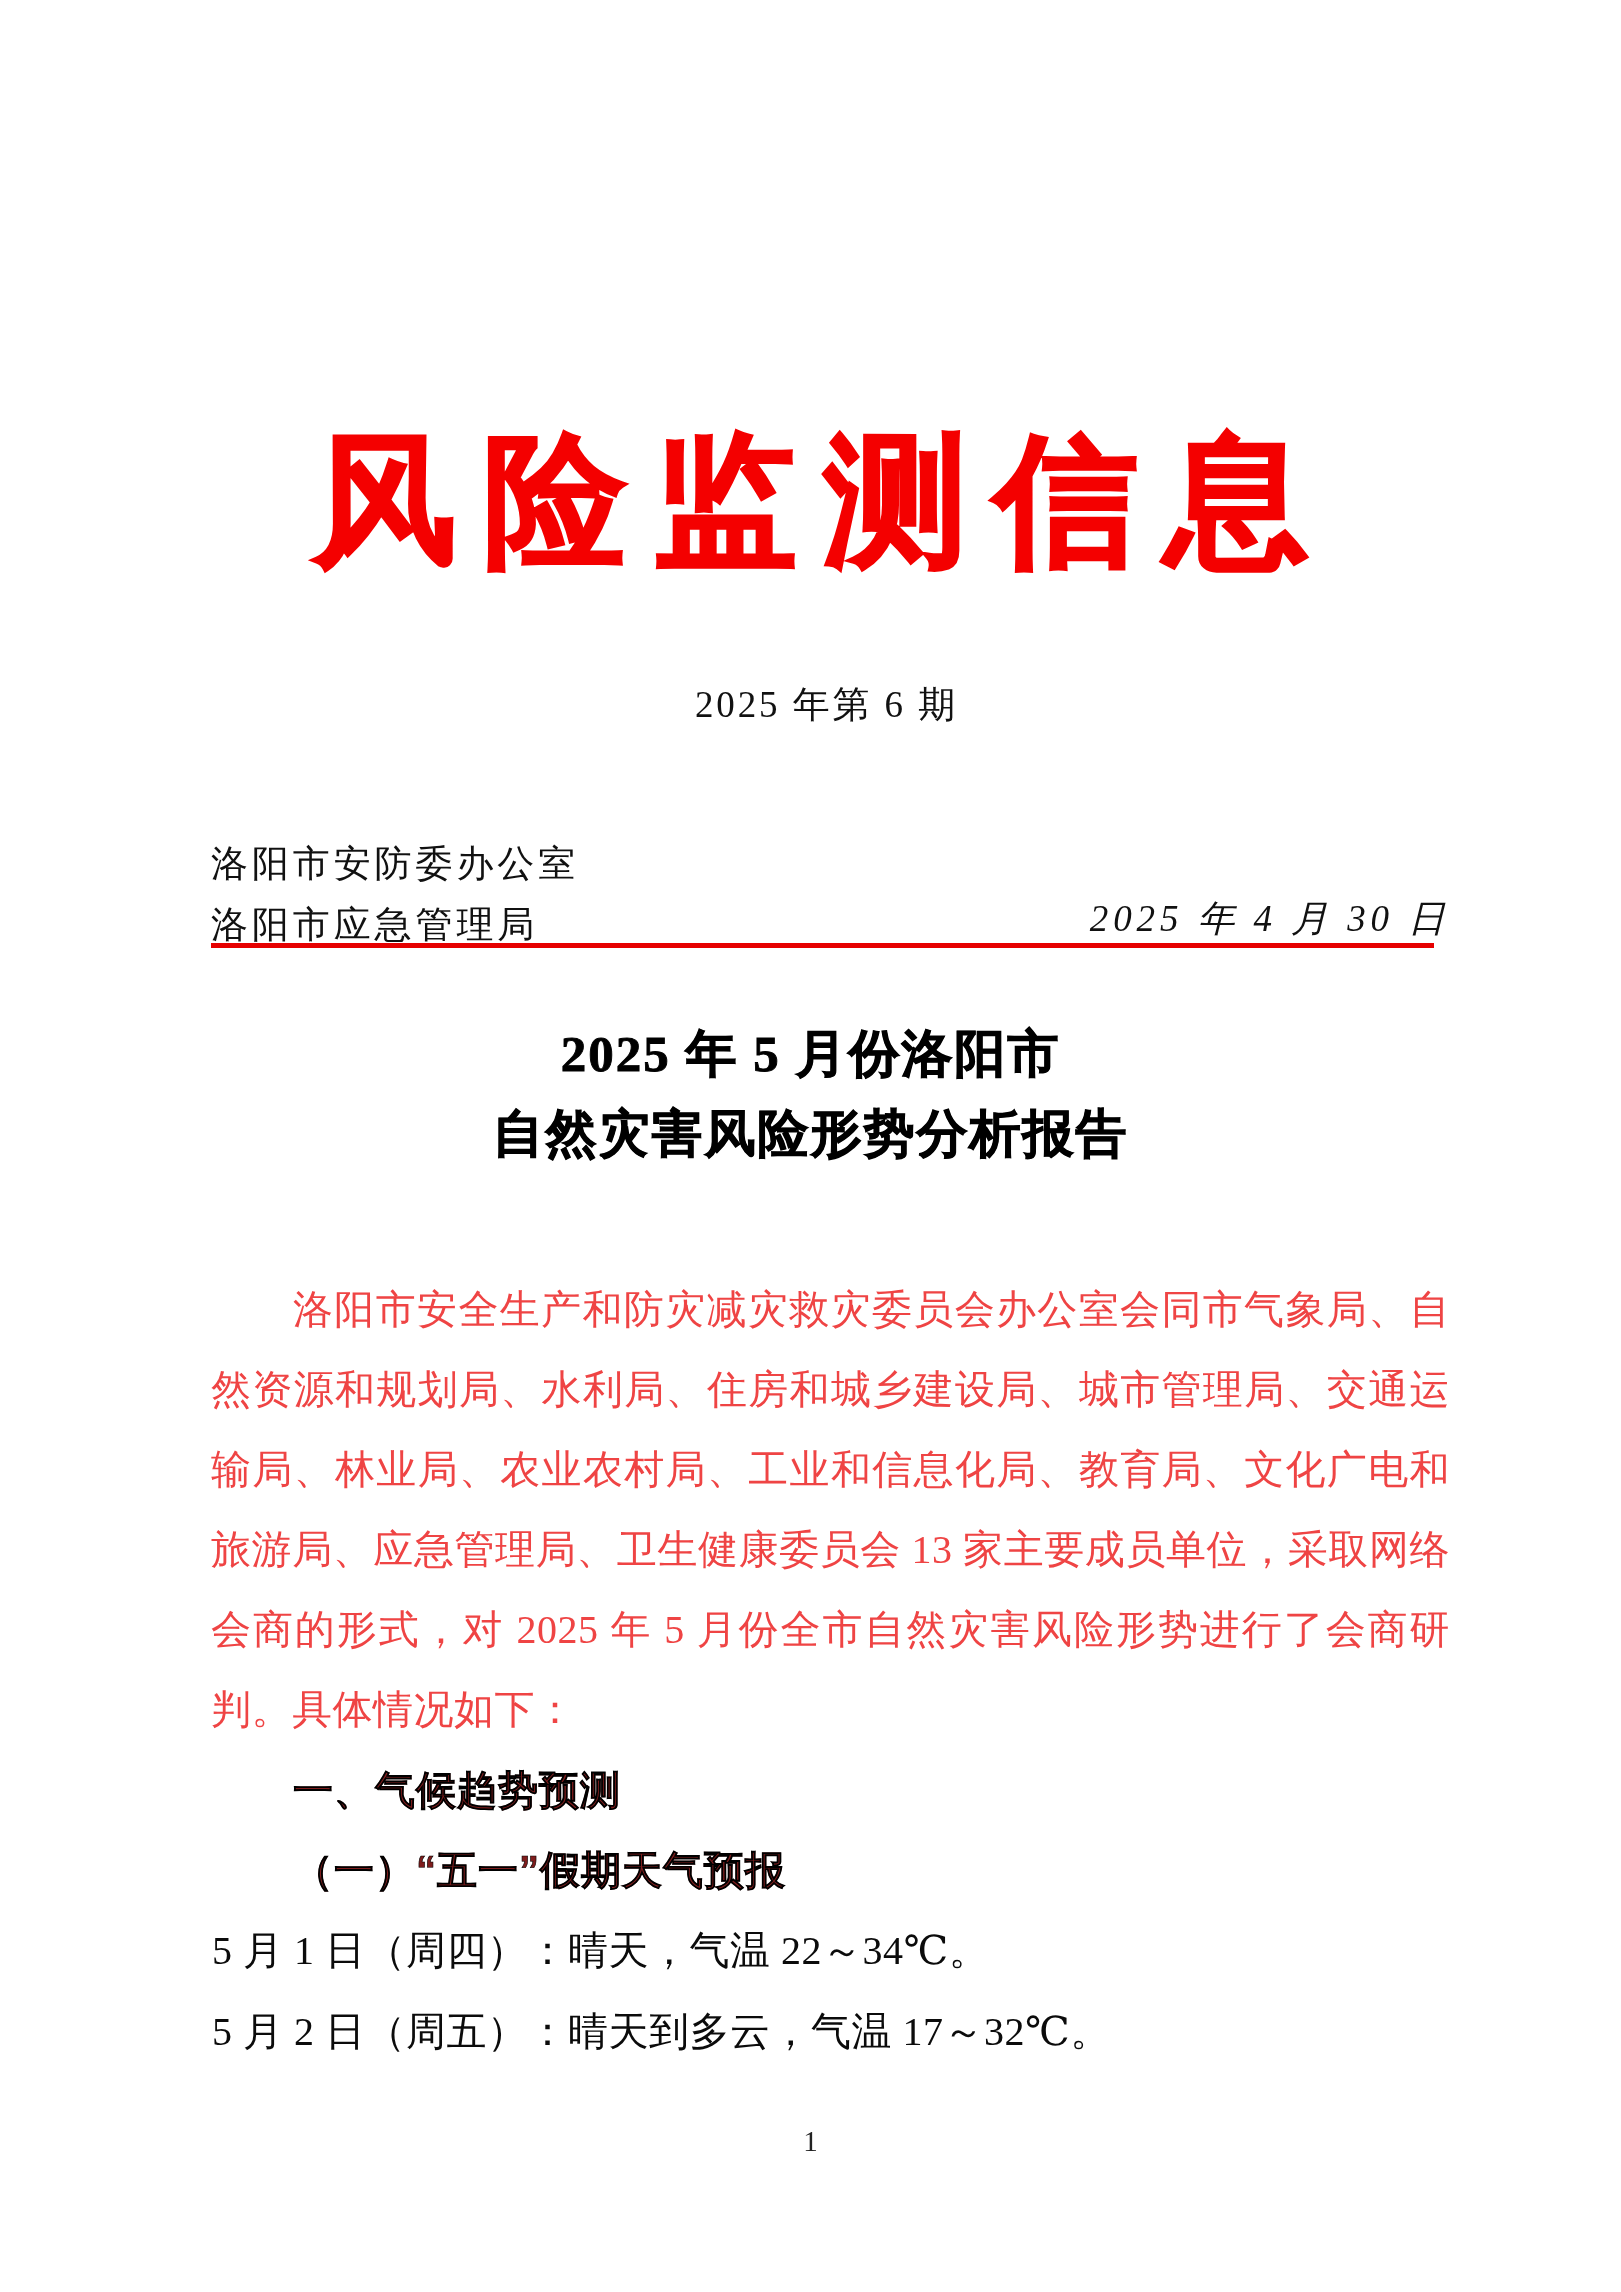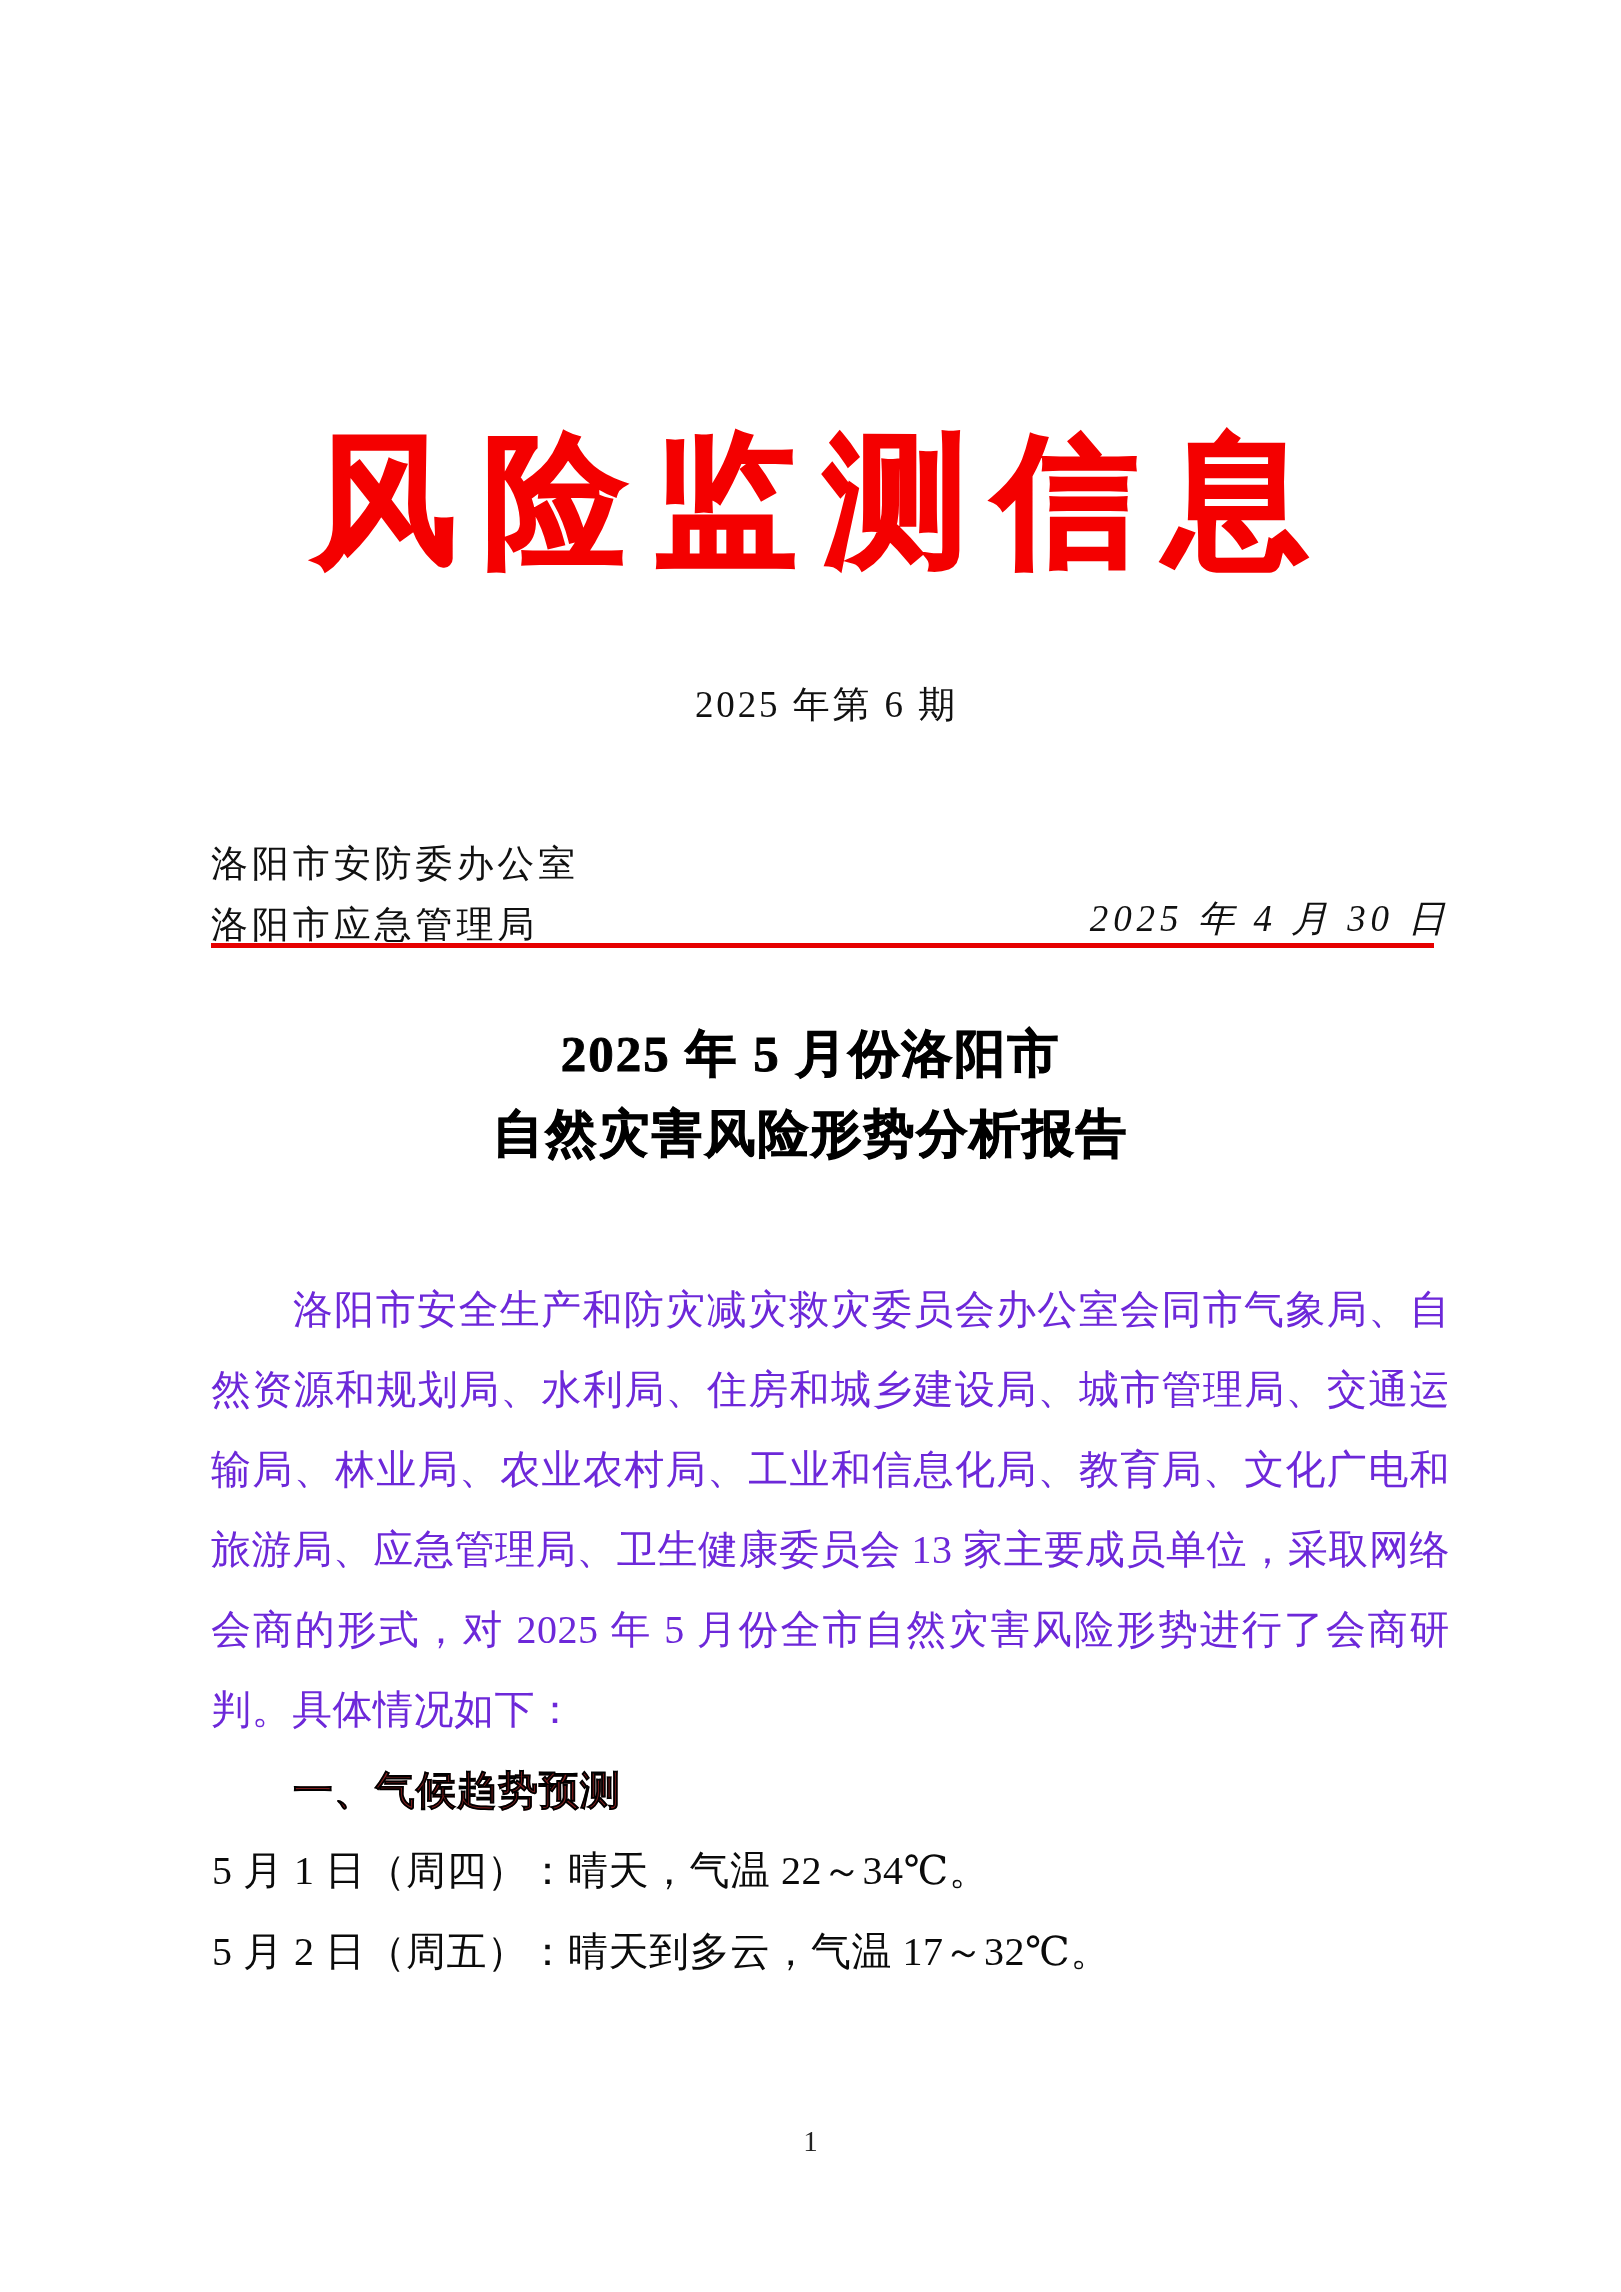--- a/index.html
+++ b/index.html
@@ -113,21 +113,21 @@
     top: 1270px;
     width: 1239px;
   }
   .para {
     font-family: "Liberation Serif", "DejaVu Serif", serif;
     font-size: 40px;
     line-height: 80px;
     letter-spacing: 0.5px;
     text-align: justify;
     text-justify: inter-ideograph;
-    color: #6d28d9;
+    color: #ef4444;
     margin: 0;
   }
   .para.indent {
     text-indent: 82px;
   }
   .heading {
     font-family: "Liberation Sans", "DejaVu Sans", sans-serif;
     font-weight: 700;
     font-size: 40px;
     line-height: 80px;
@@ -185,20 +185,21 @@
     <div class="doc-title-line">2025 年 5 月份洛阳市</div>
     <div class="doc-title-line">自然灾害风险形势分析报告</div>
   </div>
 
   <div class="body-area">
 
     <p class="para indent">洛阳市安全生产和防灾减灾救灾委员会办公室会同市气象局、自然资源和规划局、水利局、住房和城乡建设局、城市管理局、交通运输局、林业局、农业农村局、工业和信息化局、教育局、文化广电和旅游局、应急管理局、卫生健康委员会 13 家主要成员单位，采取网络会商的形式，对 2025 年 5 月份全市自然灾害风险形势进行了会商研判。具体情况如下：</p>
 
     <p class="heading indent">一、气候趋势预测</p>
 
+    <p class="heading indent">（一）“五一”假期天气预报</p>
 
     <p class="forecast-line">5 月 1 日（周四）：晴天，气温 22～34℃。</p>
 
     <p class="forecast-line">5 月 2 日（周五）：晴天到多云，气温 17～32℃。</p>
 
   </div>
 
   <div class="page-number">1</div>
 
 </div>

